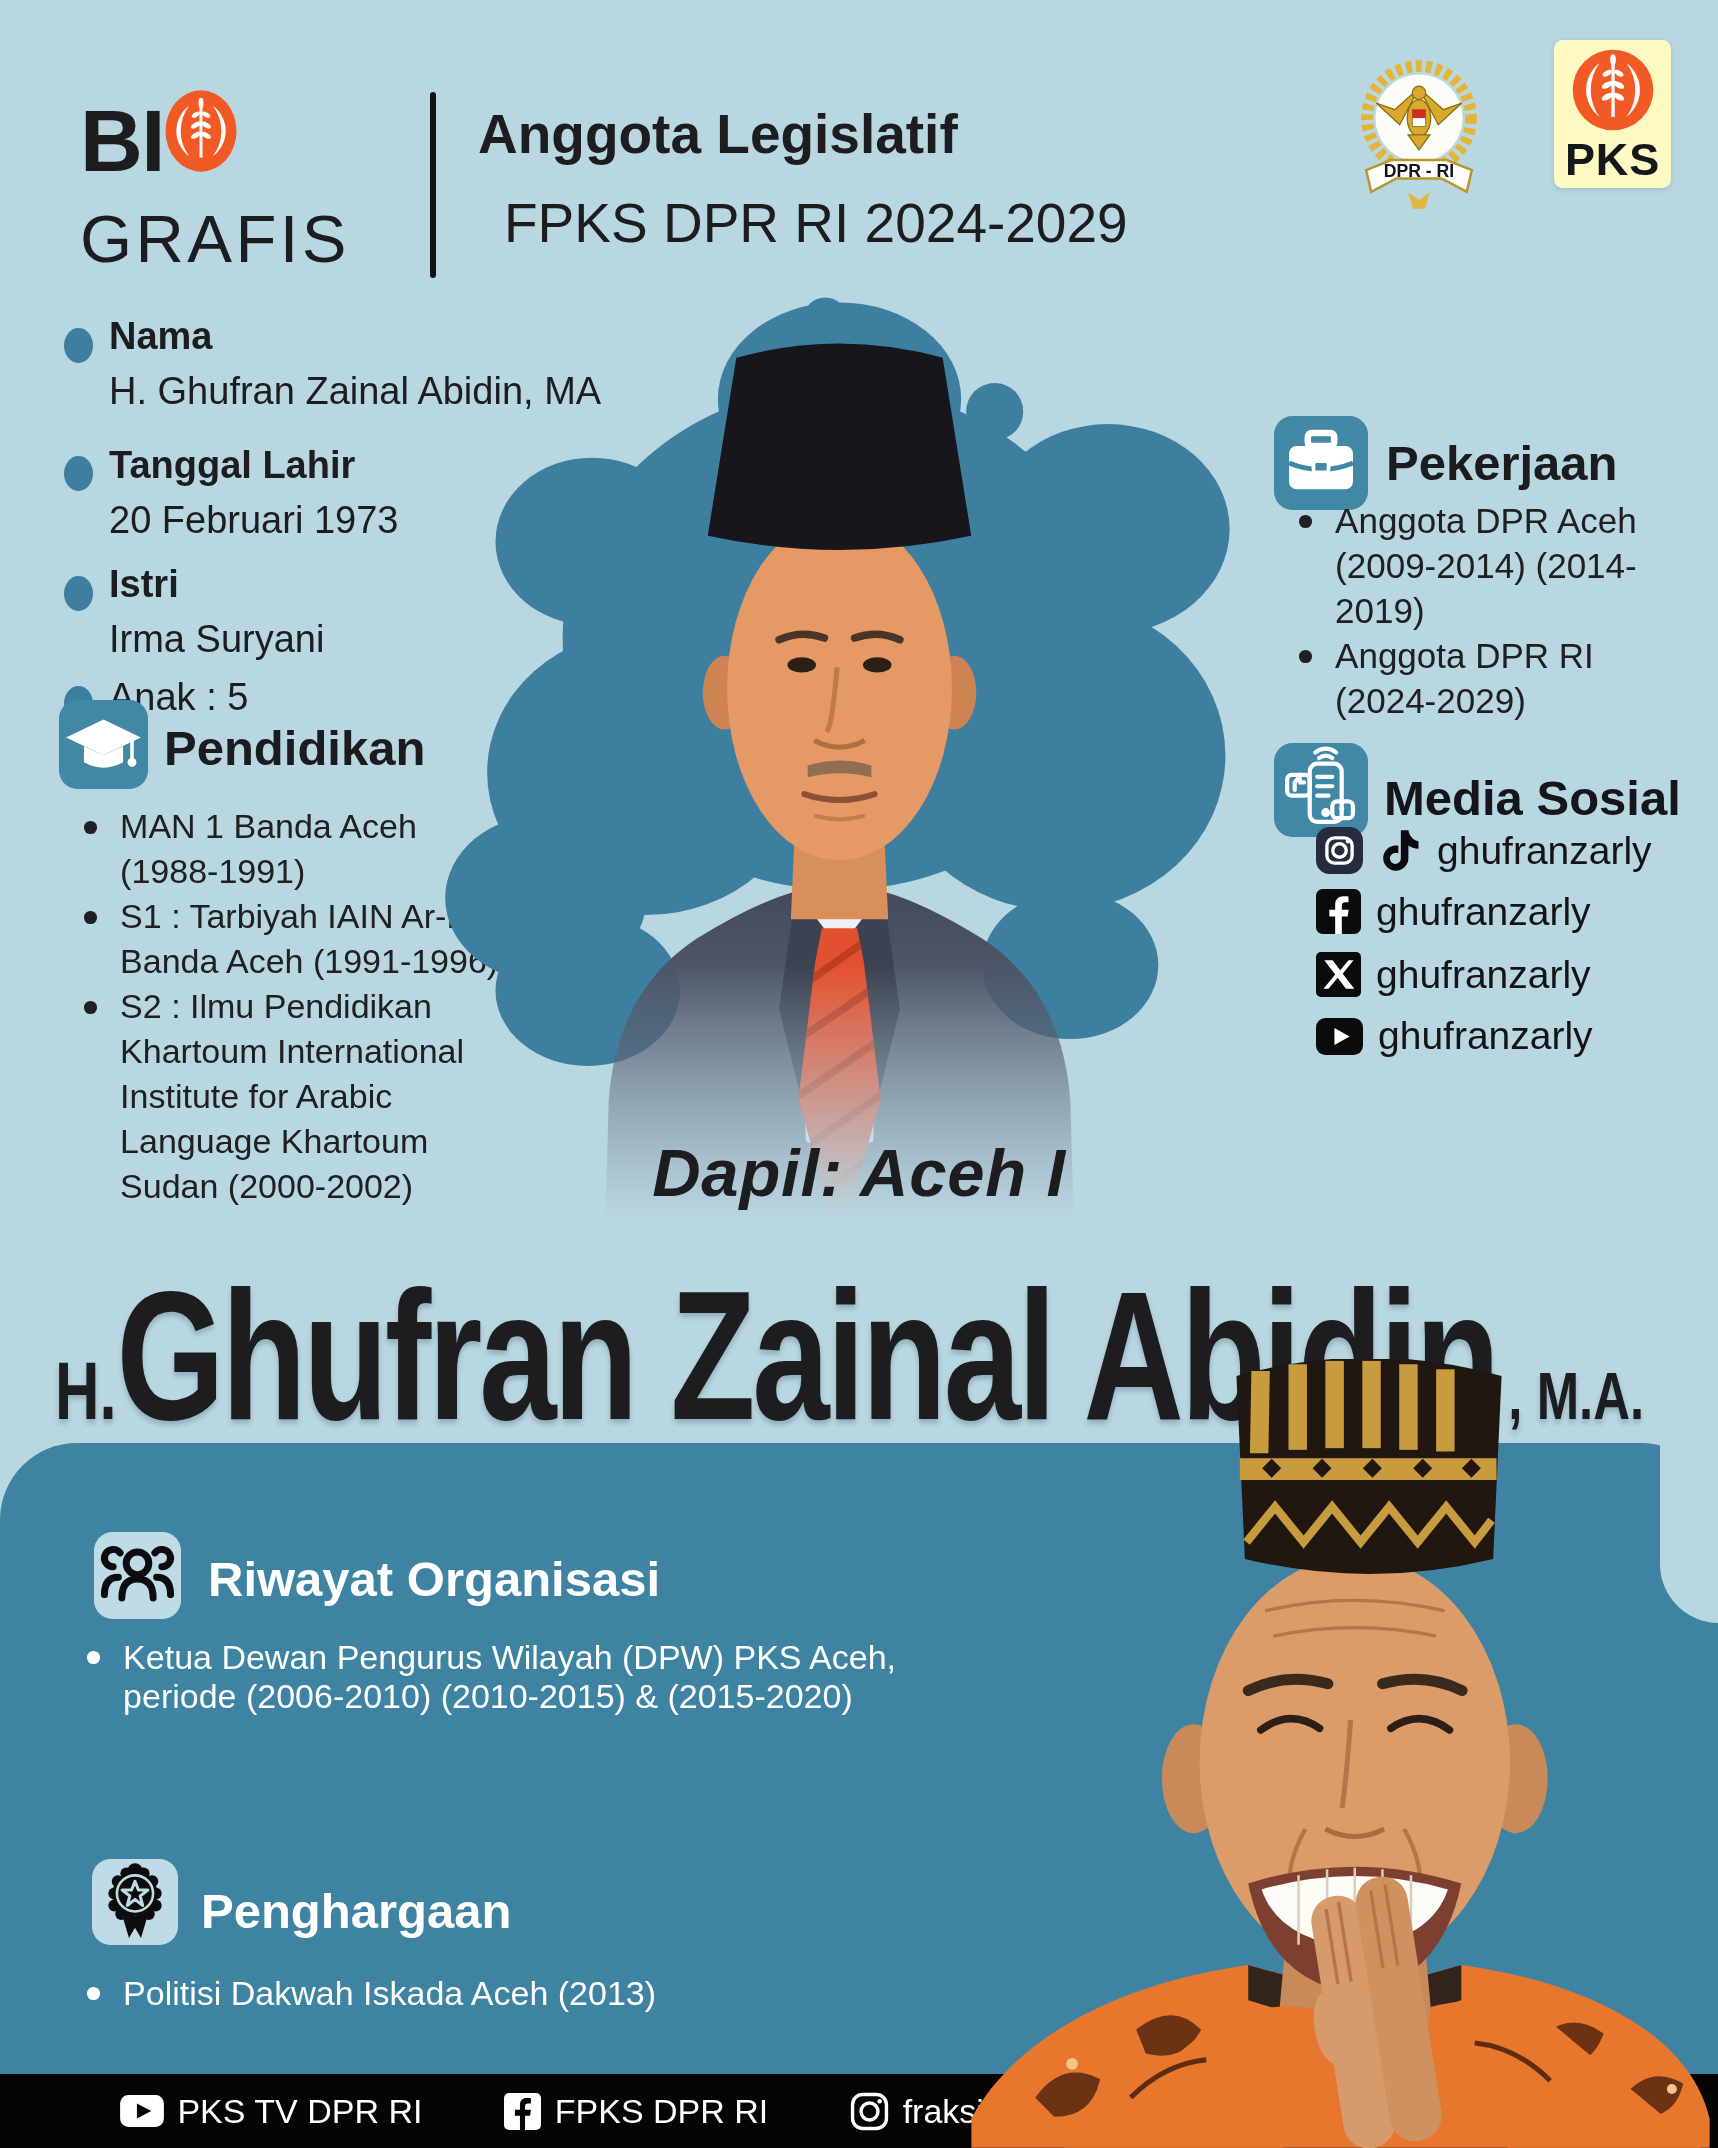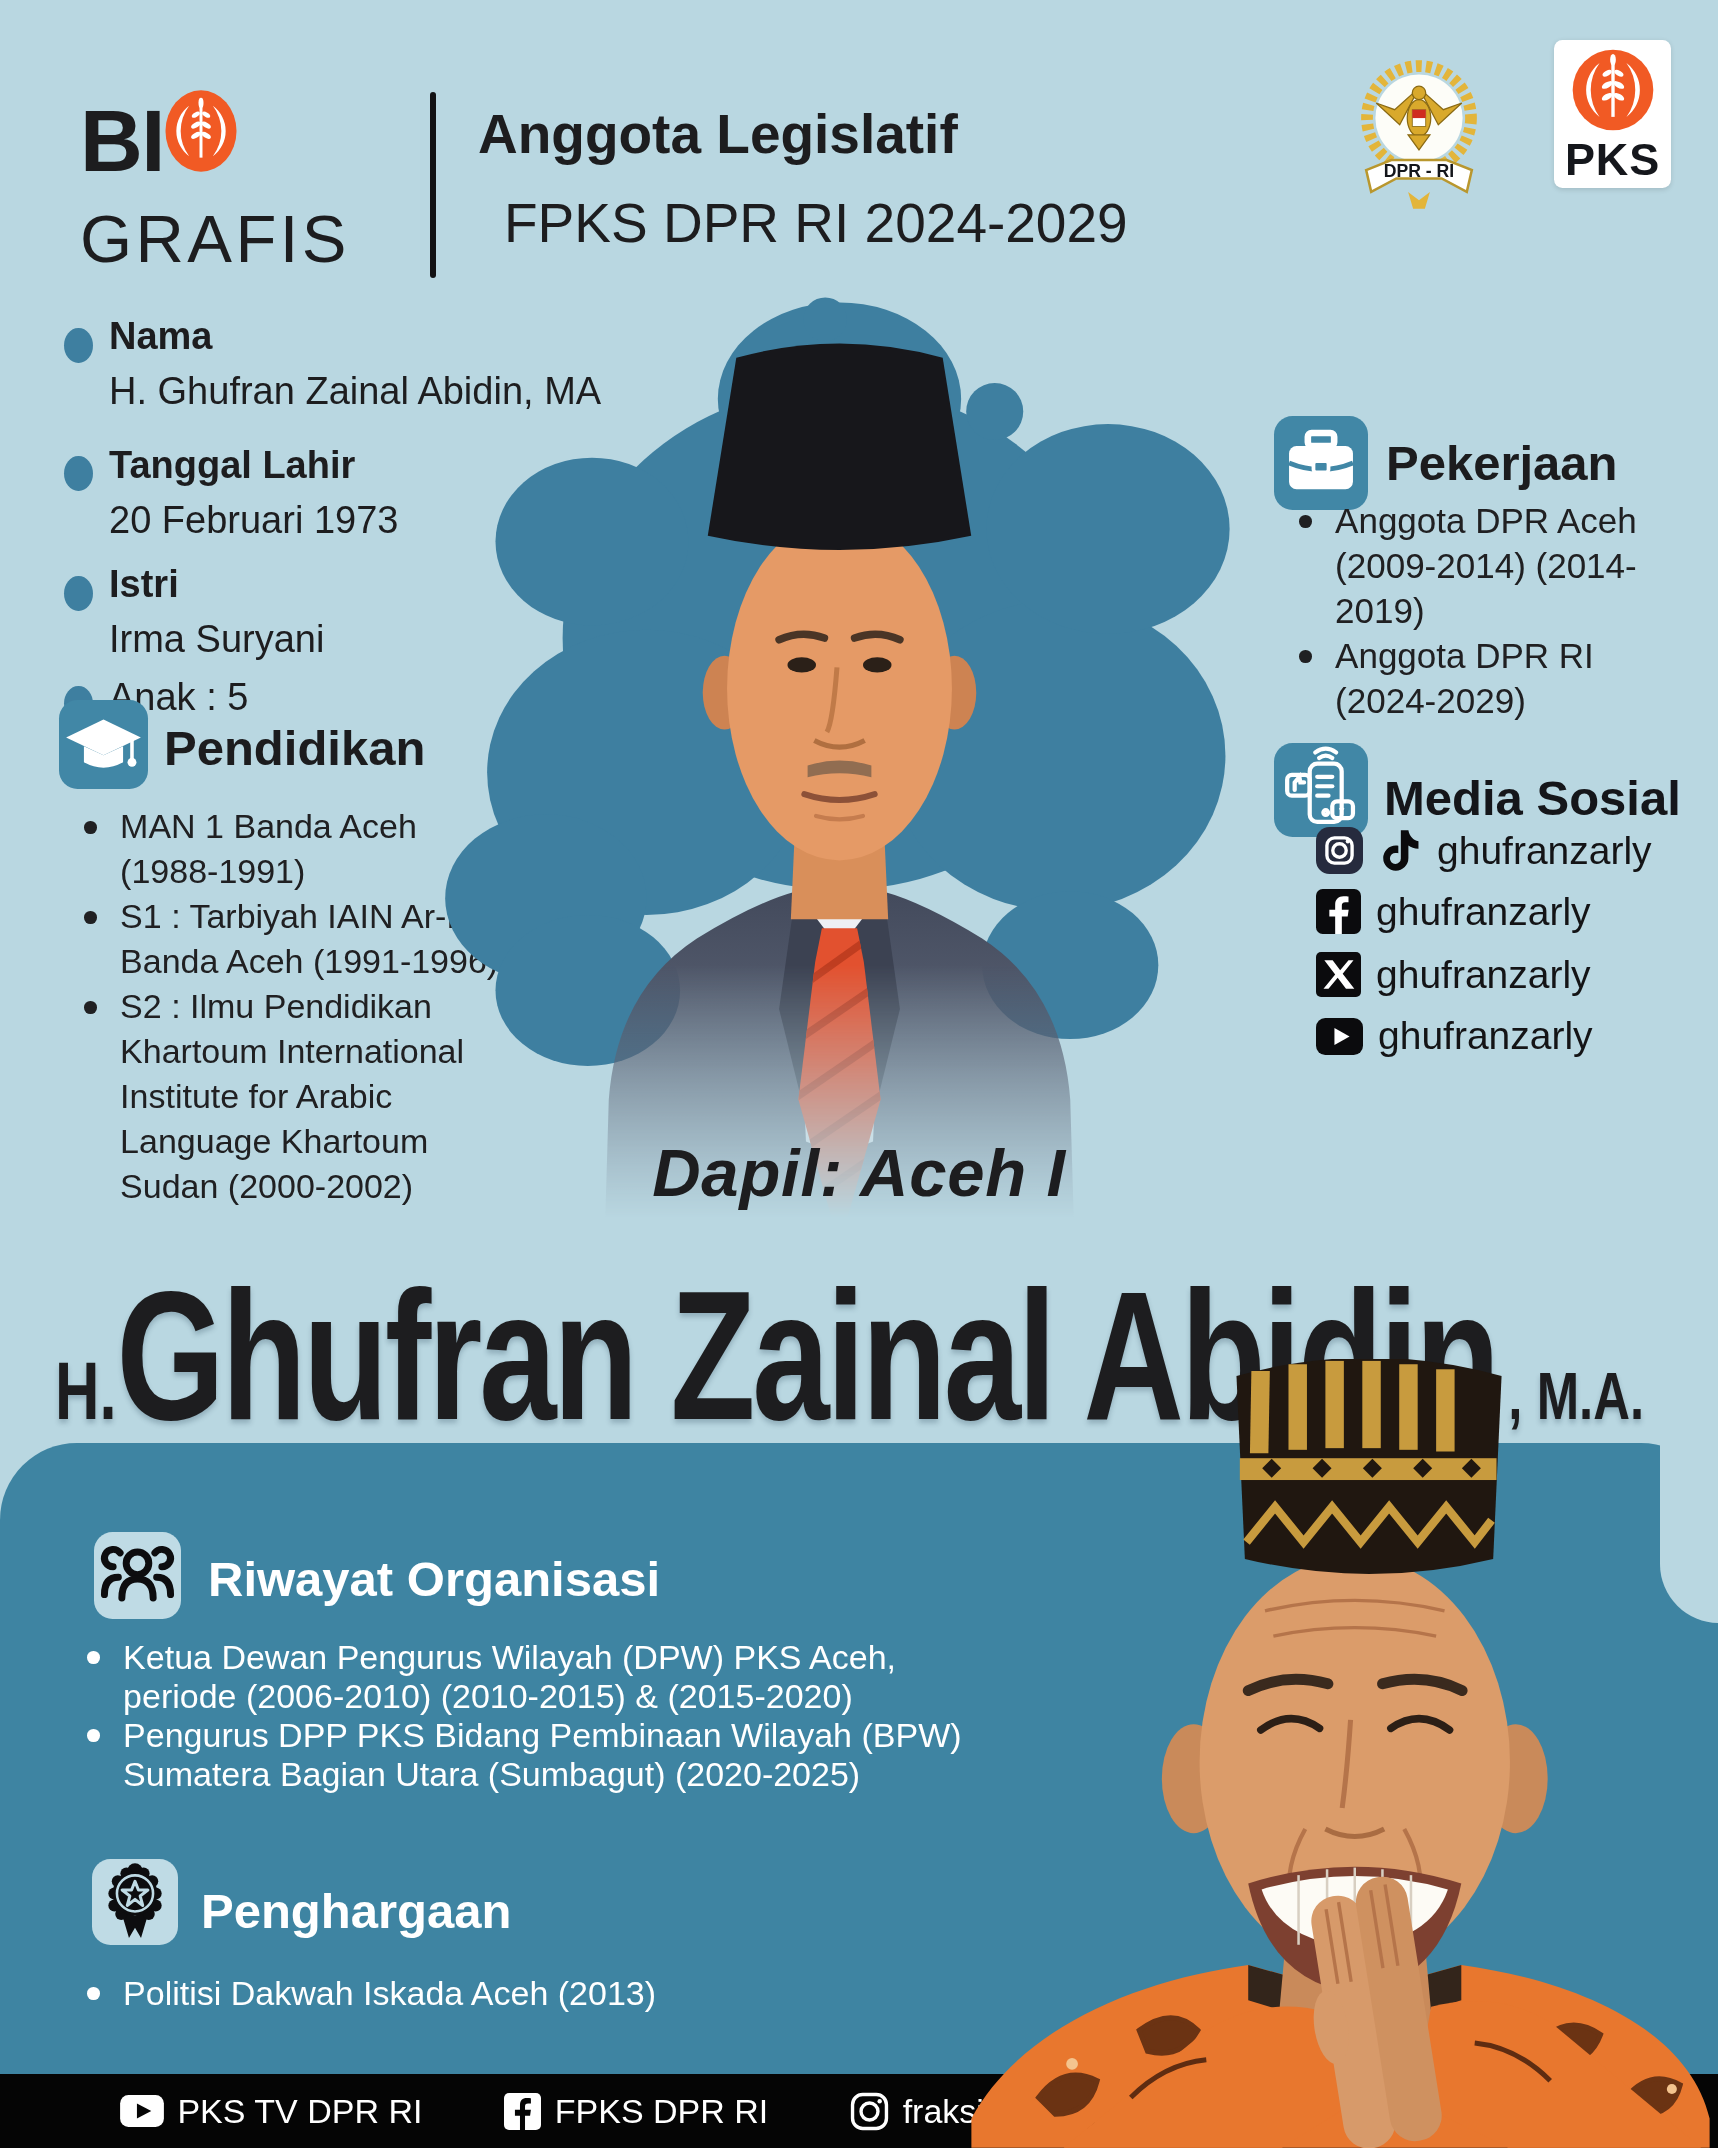--- a/index.html
+++ b/index.html
@@ -7,21 +7,21 @@
           background:#b9d7e1;font-family:"Liberation Sans",sans-serif;color:#1d1d1f;}
   .abs{position:absolute;}
   
   .logo-bi{left:80px;top:91px;font-size:87px;font-weight:800;letter-spacing:-1.7px;}
   .logo-circle{left:164px;top:89px;width:74px;height:84px;}
   .logo-grafis{left:80px;top:200px;font-size:67px;letter-spacing:3.4px;}
   .hdr-divider{left:430px;top:92px;width:5.9px;height:186px;background:#121214;border-radius:3.4px;}
   .hdr-t1{left:478px;top:102px;font-size:55px;font-weight:800;}
   .hdr-t2{left:504px;top:191px;font-size:55px;font-weight:400;}
   .dpr-emblem{left:1341px;top:44px;width:156px;height:175px;}
-  .pks-card{left:1554px;top:40px;width:117px;height:148px;background:#ffffff;border-radius:8.4px;
+  .pks-card{left:1554px;top:40px;width:117px;height:148px;background:#fef9c3;border-radius:8.4px;
             box-shadow:0 1.7px 5px rgba(0,0,0,.12);}
   .pks-card svg{position:absolute;left:17px;top:8.4px;}
   .pks-card .pks-word{position:absolute;left:0;right:0;top:94px;text-align:center;
             font-size:45px;font-weight:800;color:#15171c;letter-spacing:0.8px;}
   
   .p-dot{width:28.5px;height:35px;border-radius:50%;background:#3e7fa0;left:64px;}
   .fld{left:109px;font-size:38px;}
   .fld b{font-weight:800;}
   
   .tile{border-radius:18.5px;}
@@ -326,25 +326,20 @@
       <path d="M78,40 a10,10 0 1 0 -8,-16"></path>
       <path d="M88,72 Q88,52 72,52"></path>
     </svg>
   </div>
   <div class="abs sec-title-light z4" style="left:208px;top:1551px">Riwayat Organisasi</div>
   <ul class="abs blist white-list z4" style="left:87px;top:1638px;width:1040px">
     <li>
         <span class="bdot"></span>
         <span class="txt">Ketua Dewan Pengurus Wilayah (DPW) PKS Aceh,
 periode (2006-2010) (2010-2015) &amp; (2015-2020)</span>
-      </li>
-    <li>
-        <span class="bdot"></span>
-        <span class="txt">Pengurus DPP PKS Bidang Pembinaan Wilayah (BPW)
-Sumatera Bagian Utara (Sumbagut) (2020-2025)</span>
       </li>
   </ul>
 
   <div class="abs tile tile-light z4" style="left:92px;top:1859px;width:86px;height:86px">
     <svg width="86" height="86" viewBox="0 0 100 100">
       <g fill="#0d0d0f">
         <polygon points="33,58 43,92 50,80 57,92 67,58 50,66"></polygon>
         <circle cx="50" cy="40" r="9" transform="translate(0,-26)"></circle>
         <circle cx="26" cy="40" r="7"></circle>
           <circle cx="74" cy="40" r="7"></circle>

